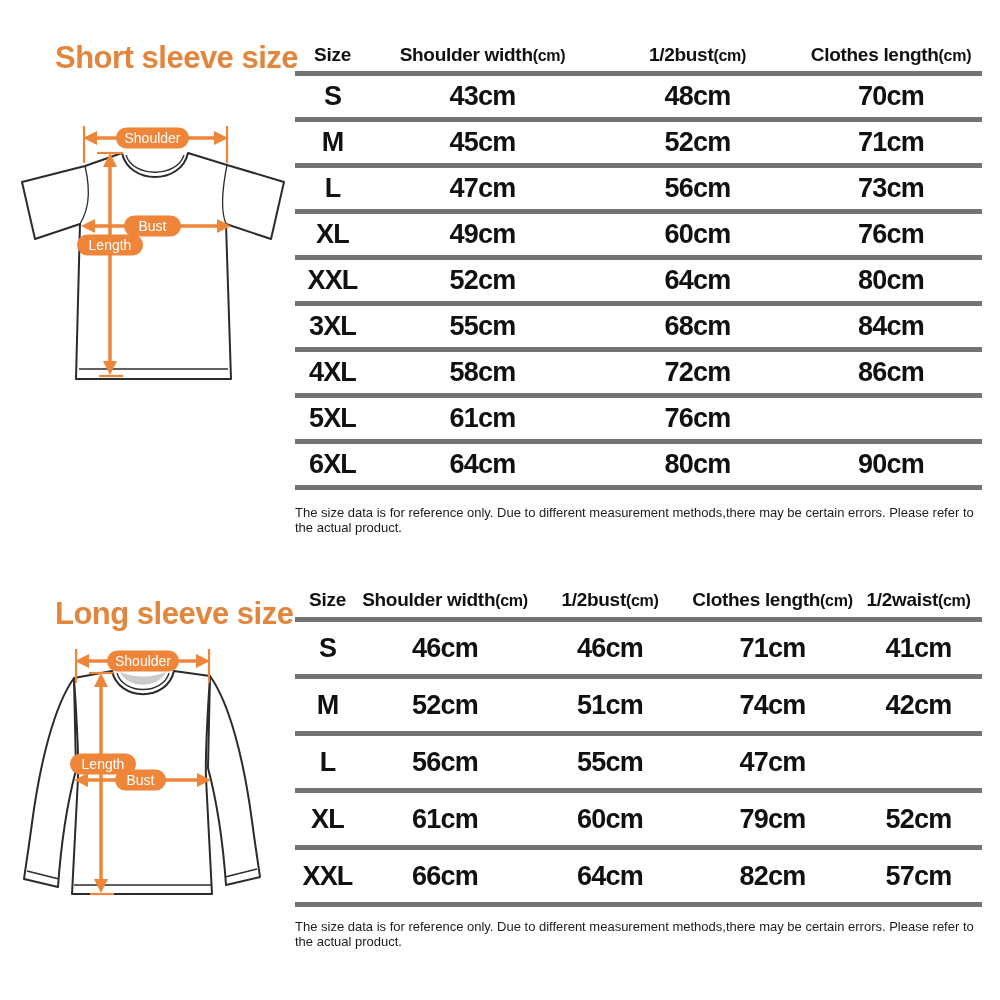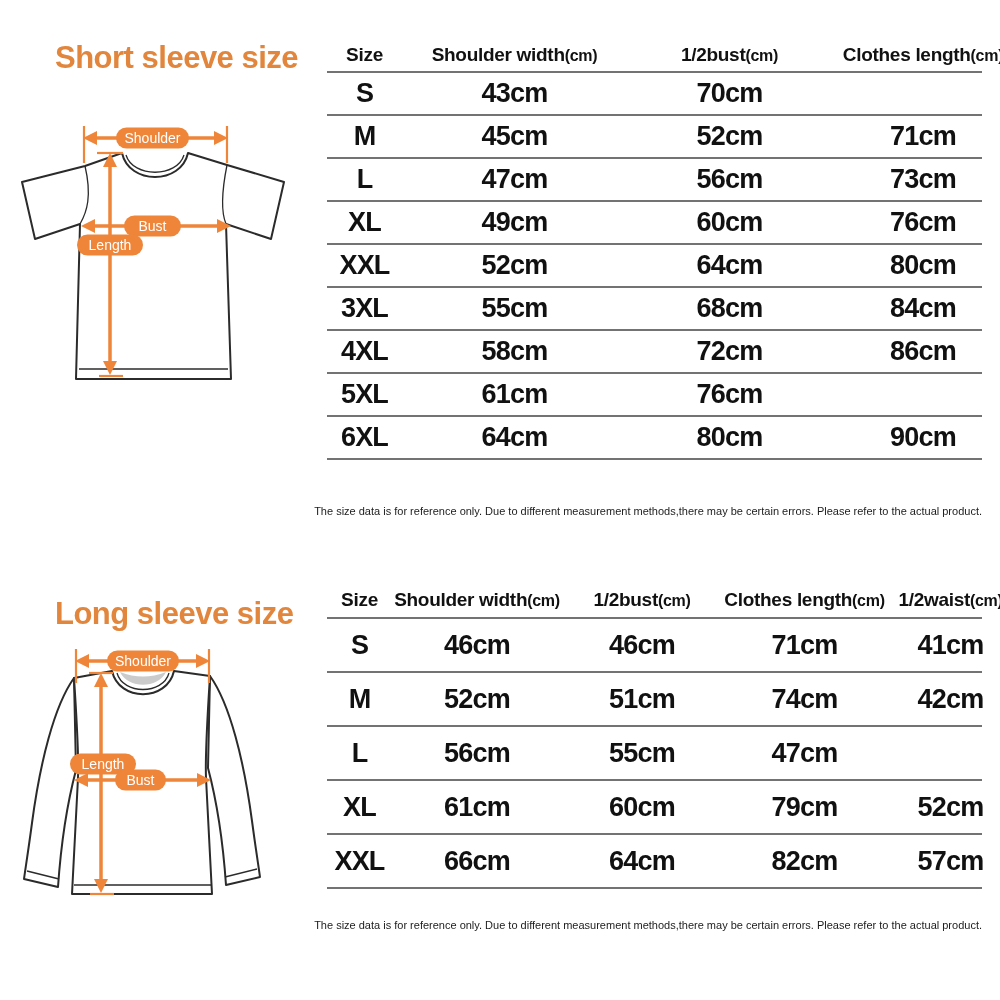--- a/index.html
+++ b/index.html
@@ -3,31 +3,31 @@
 <meta charset="utf-8">
 <style>
   html,body{margin:0;padding:0;background:#fff;}
   body{width:1000px;height:1000px;position:relative;font-family:"Liberation Sans",sans-serif;overflow:hidden;}
   .title{position:absolute;left:30px;font-size:31px;font-weight:700;color:#e1863c;letter-spacing:-0.5px;line-height:1;margin-left:25px;}
   #short-title{top:42px;}
   #long-title{top:598px;}
   .tbl{position:absolute;left:295px;width:687px;}
   #short-tbl{top:38px;}
   #long-tbl{top:583px;}
-  .row{display:grid;align-items:center;border-bottom:2px solid #737373;margin-left:32px;}
+  .row{display:grid;align-items:center;border-bottom:5px solid #737373;}
   .cols4{grid-template-columns:75px 225px 205px 182px;}
   .cols5{grid-template-columns:65px 170px 160px 165px 127px;}
   .hrow{height:33px;font-size:19px;font-weight:700;letter-spacing:-0.3px;color:#111;}
   #long-tbl .hrow{height:34px;}
   .hrow .unit{font-size:16px;font-weight:700;}
   .drow{font-size:27px;font-weight:700;letter-spacing:-0.8px;color:#111;}
   #short-tbl .drow{height:41px;}
   #long-tbl .drow{height:52px;}
   .cell{text-align:center;white-space:nowrap;}
-  .note{position:absolute;left:295px;width:687px;text-align:right;font-size:11px;color:#1c1c1c;}
+  .note{position:absolute;left:295px;width:687px;text-align:left;font-size:13px;color:#1c1c1c;}
   #short-note{top:505px;}
   #long-note{top:919px;}
   .diagram{position:absolute;left:0;}
   #short-diagram{top:108px;}
   #long-diagram{top:628px;}
   svg text.pill-txt{font-family:"Liberation Sans",sans-serif;font-size:14px;fill:#fff;}
   svg .shirt{fill:#ffffff;stroke:#2b2b2b;stroke-width:2;stroke-linejoin:round;}
   svg .seam{fill:none;stroke:#2b2b2b;stroke-width:1.3;}
   svg .arrow{stroke:#ee8539;stroke-width:3.5;}
   svg .tick{stroke:#ee8539;stroke-width:2.2;}
@@ -83,20 +83,21 @@
 <div class="tbl" id="short-tbl">
   <div class="row cols4 hrow">
     <div class="cell"><span>Size</span><span class="unit"></span></div>
     <div class="cell"><span>Shoulder width</span><span class="unit">(cm)</span></div>
     <div class="cell"><span>1/2bust</span><span class="unit">(cm)</span></div>
     <div class="cell"><span>Clothes length</span><span class="unit">(cm)</span></div>
   </div>
   <div class="row cols4 drow">
     <div class="cell">S</div>
     <div class="cell">43cm</div>
+    <div class="cell">48cm</div>
     <div class="cell">70cm</div>
   </div>
   <div class="row cols4 drow">
     <div class="cell">M</div>
     <div class="cell">45cm</div>
     <div class="cell">52cm</div>
     <div class="cell">71cm</div>
   </div>
   <div class="row cols4 drow">
     <div class="cell">L</div>

